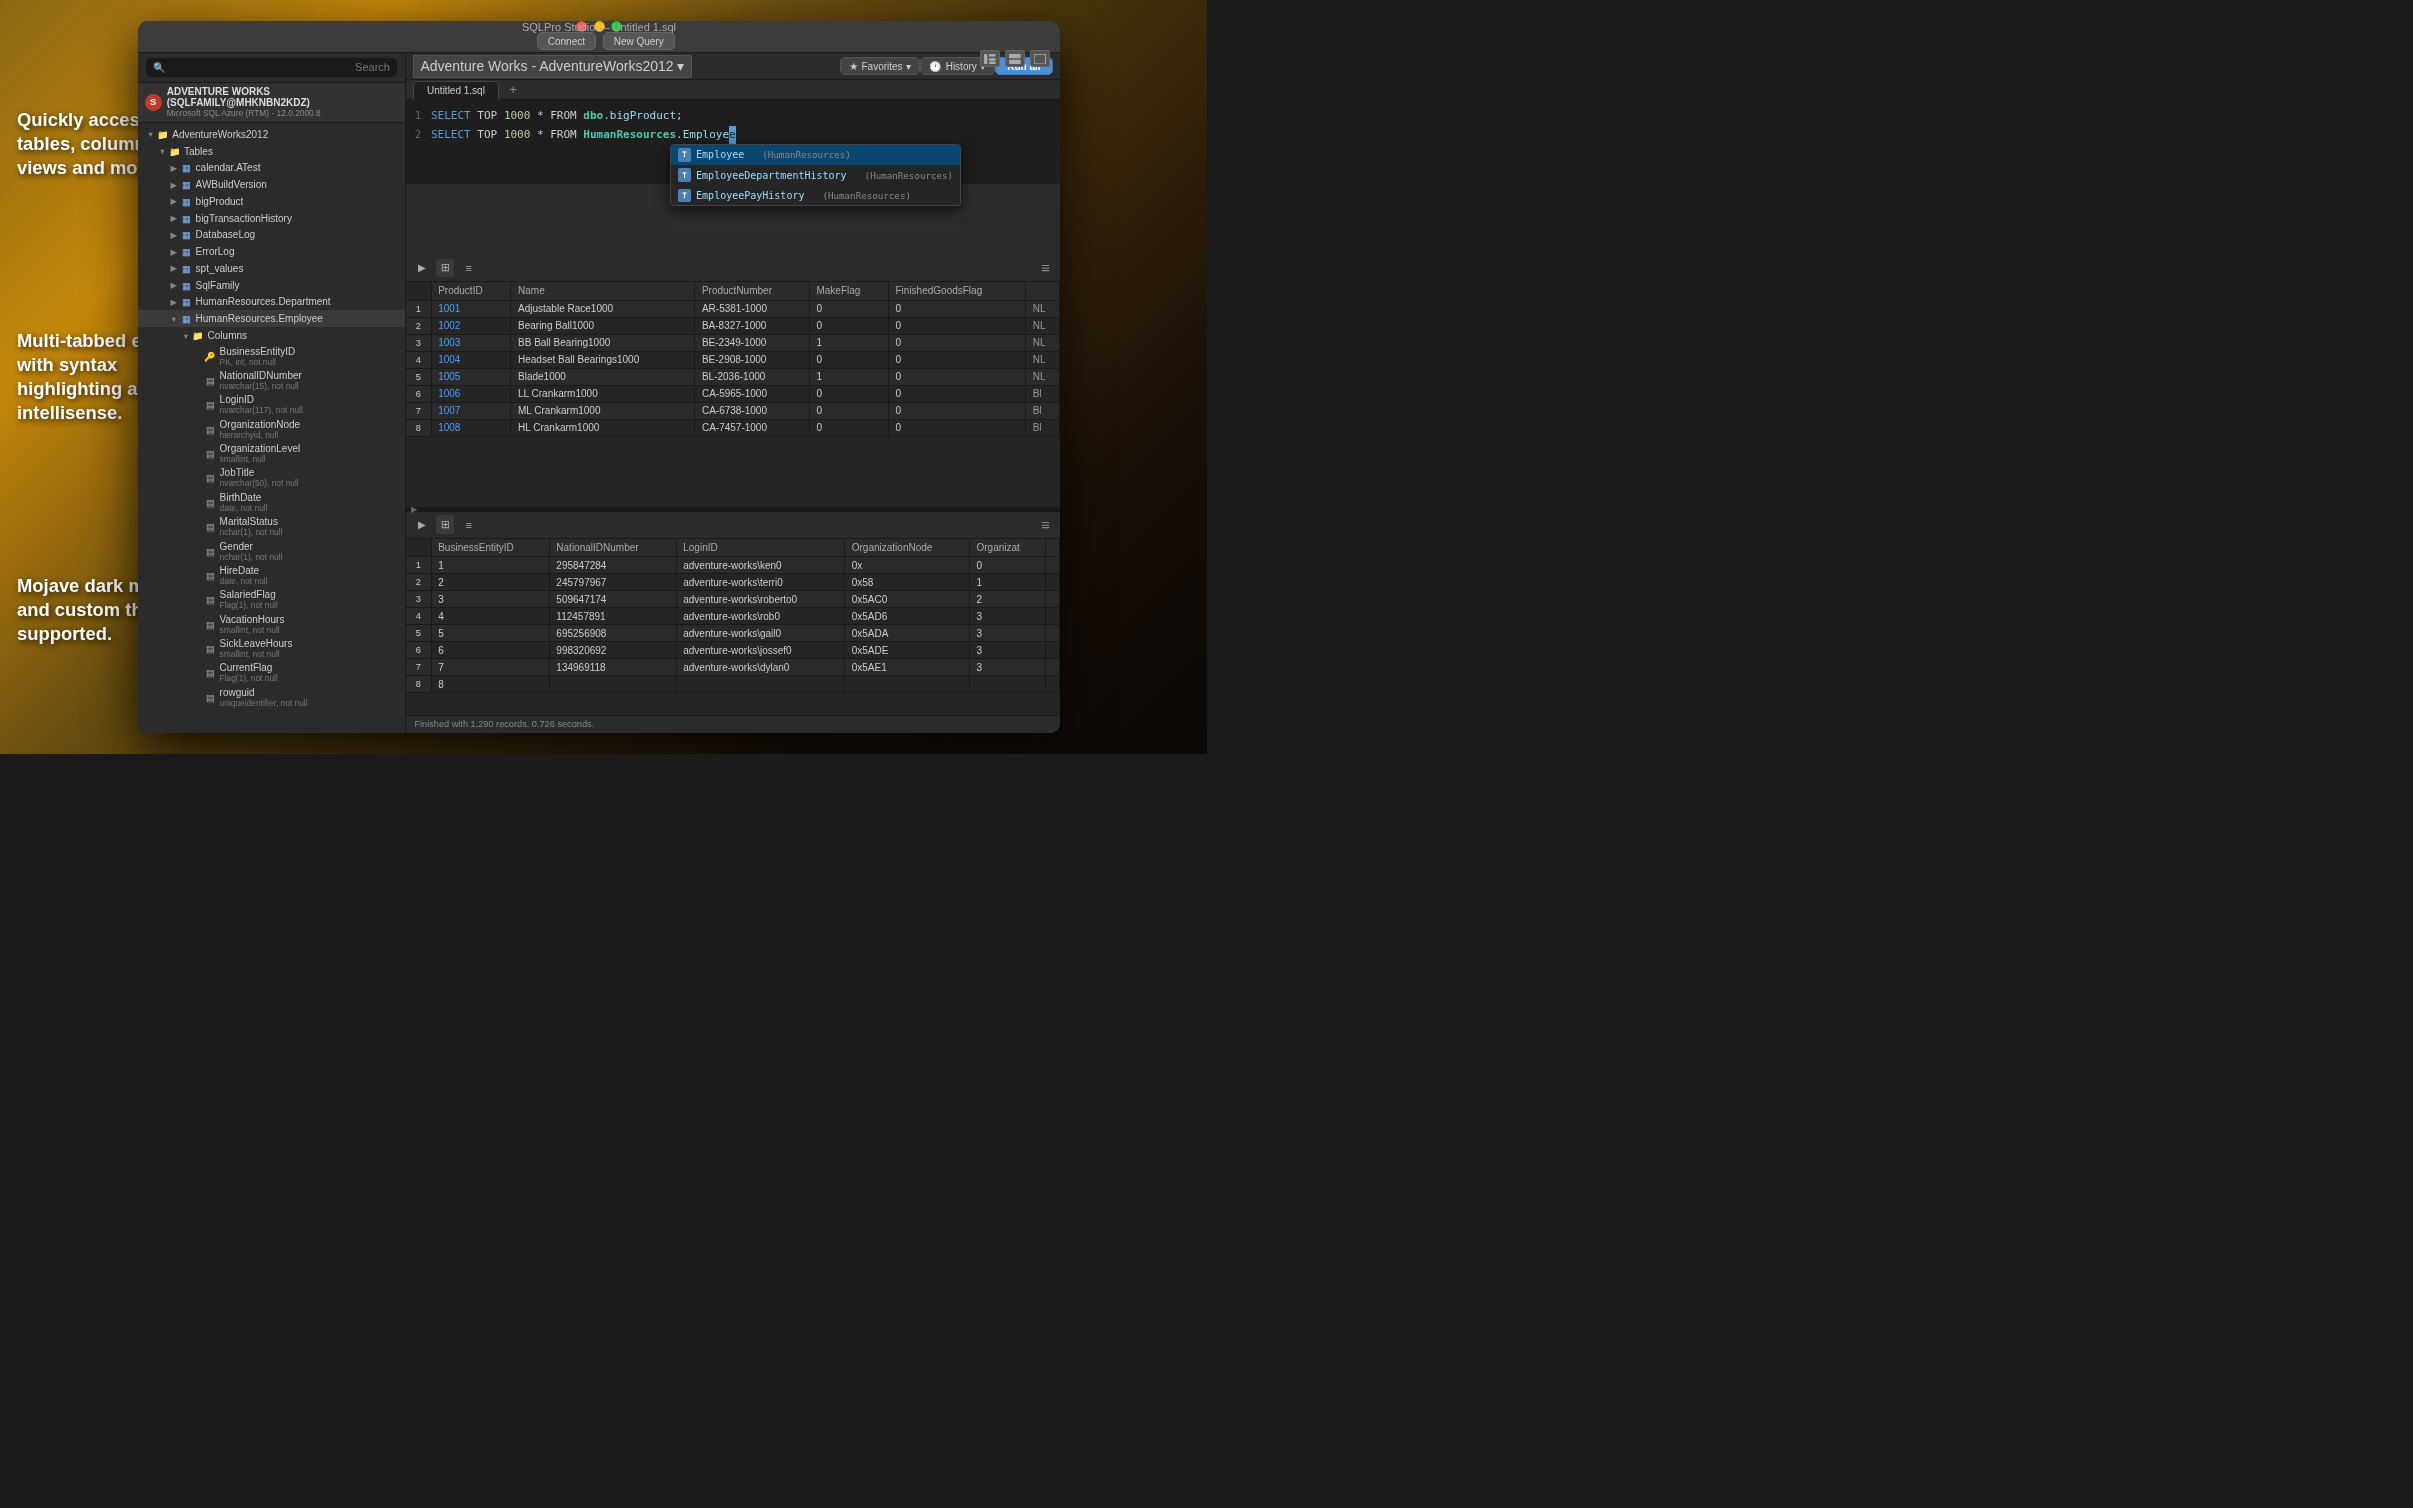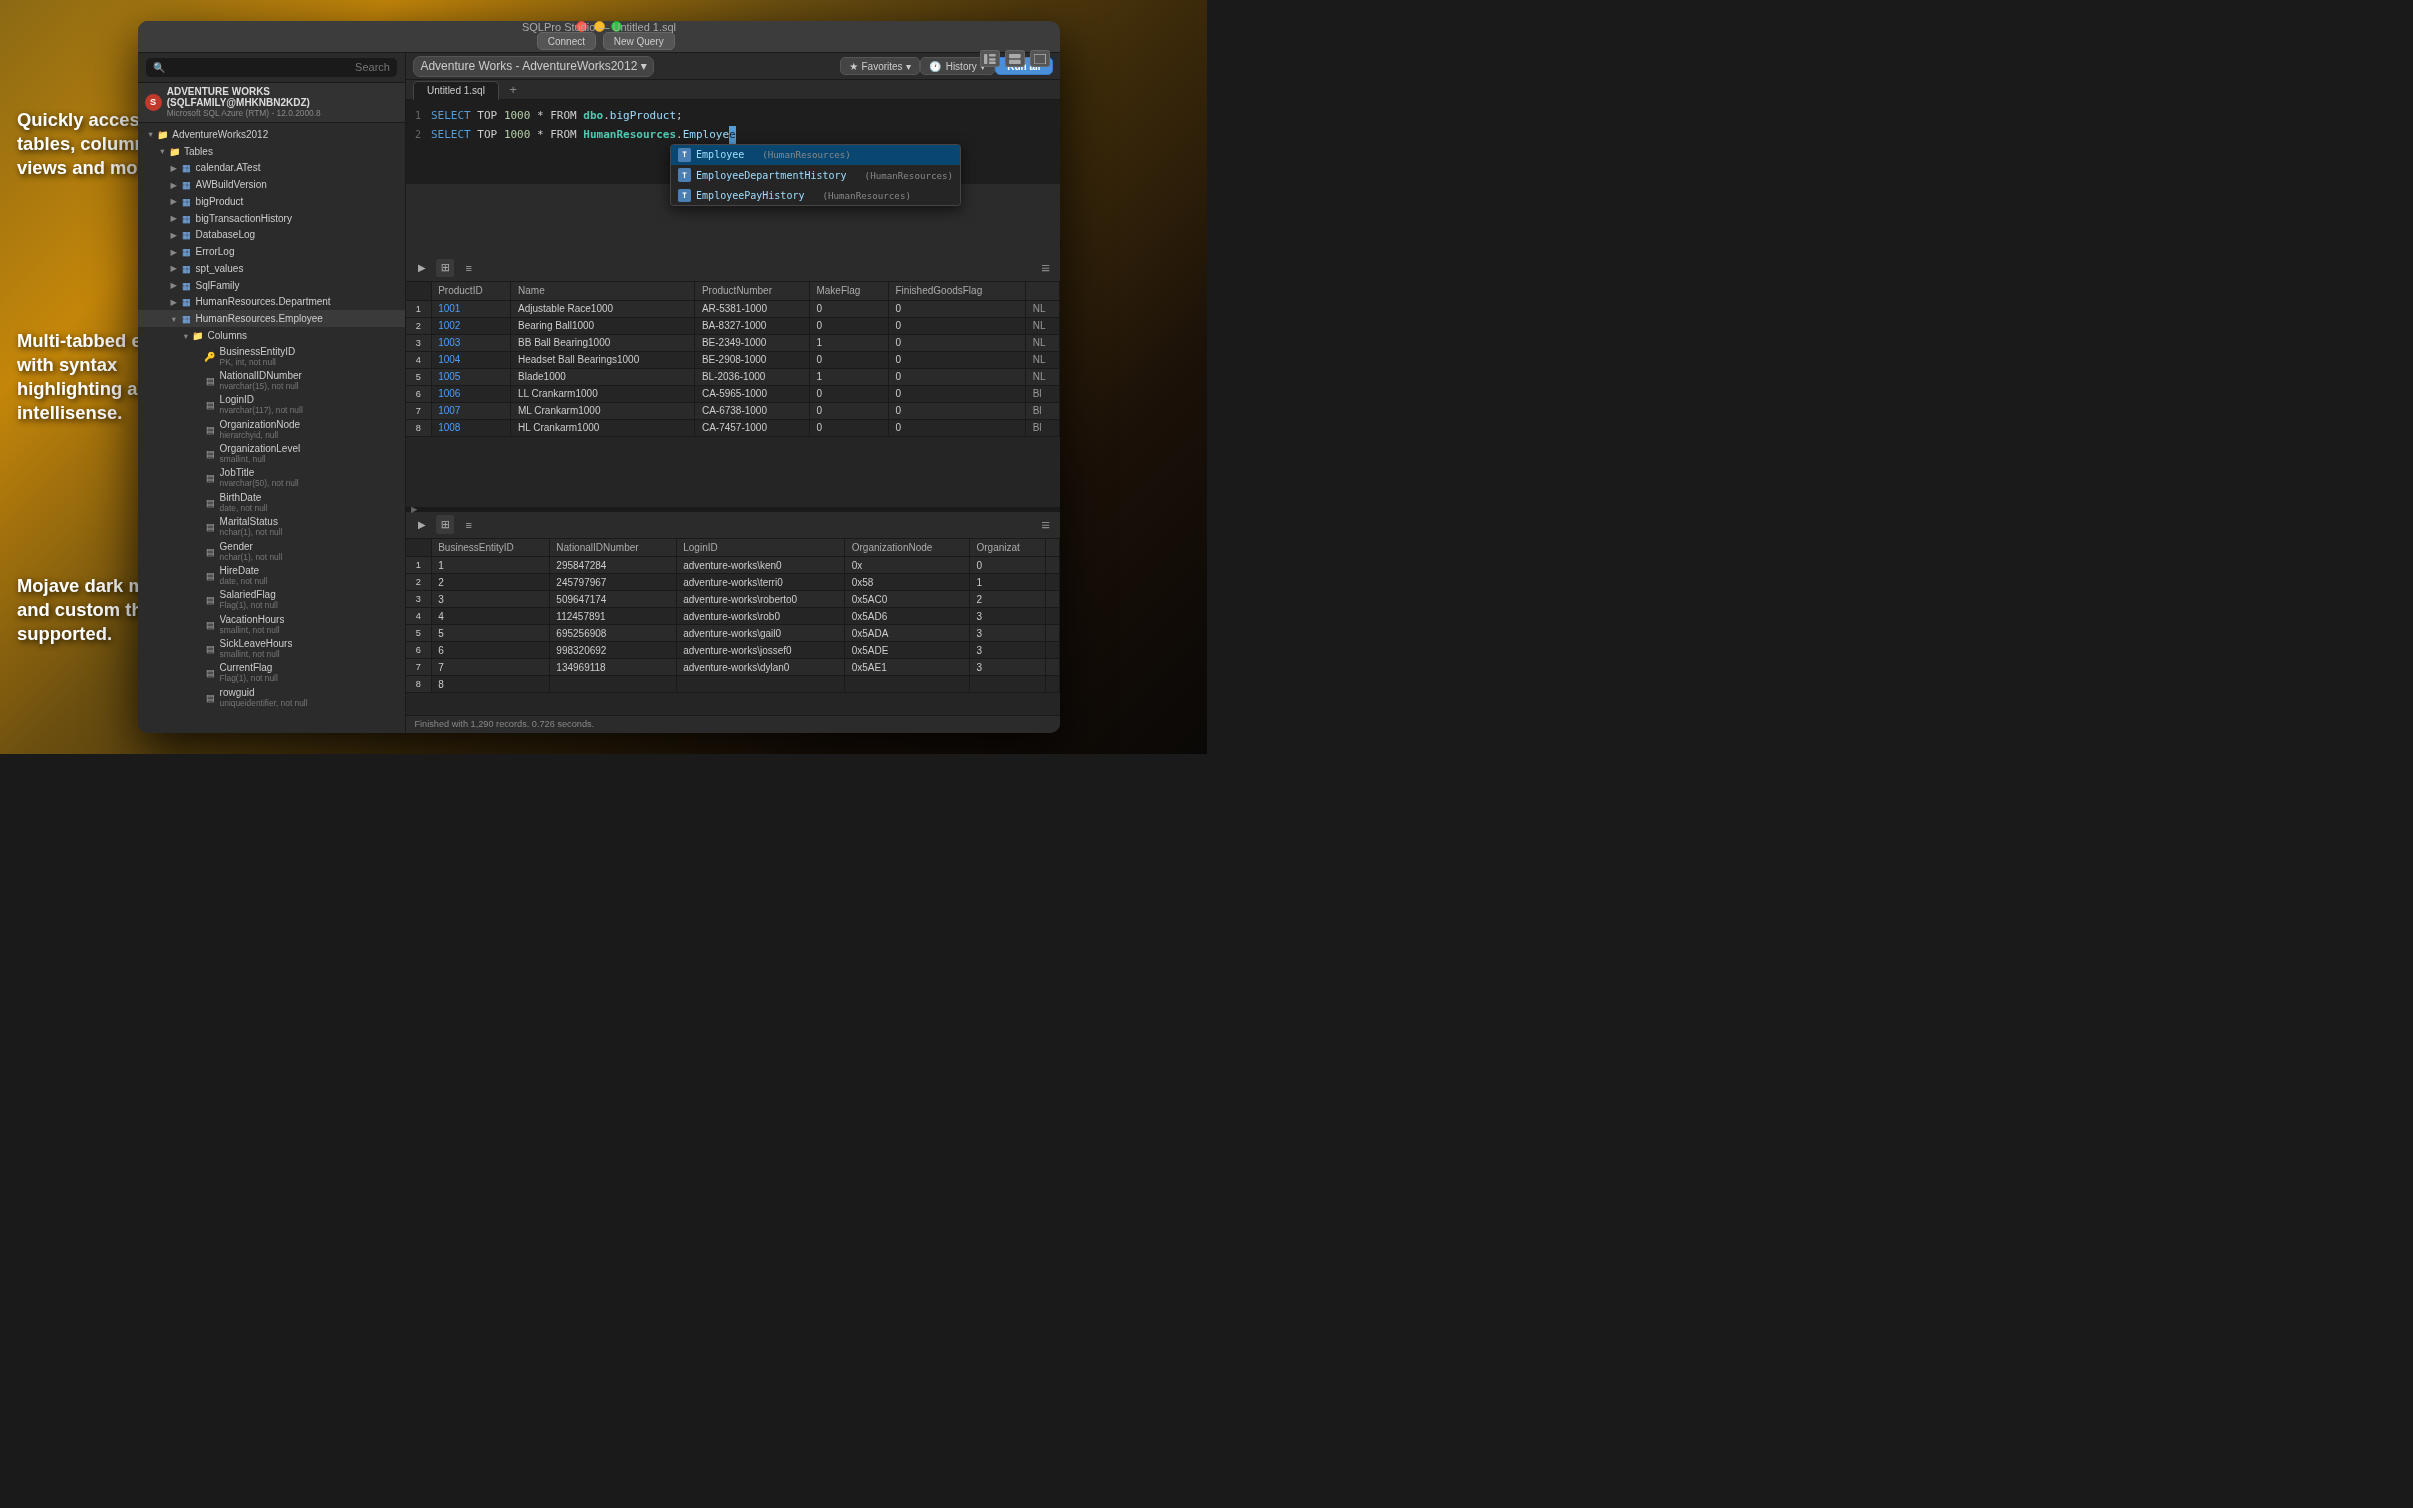--- a/index.html
+++ b/index.html
@@ -271,23 +271,23 @@
     .right-panel {
       flex: 1;
       display: flex;
       flex-direction: column;
       overflow: hidden;
     }
 
     .db-selector {
       background: #444;
       border: 0.8px solid #555;
-      border-radius: 7px;
+      border-radius: 0;
       color: #ccc;
-      font-size: 12px;
+      font-size: 14px;
       padding: 2.5px 6.7px;
       cursor: pointer;
       display: flex;
       align-items: center;
       gap: 3.4px;
     }
 
     .tab-spacer { flex: 1; }
 
     .tab-btn {

